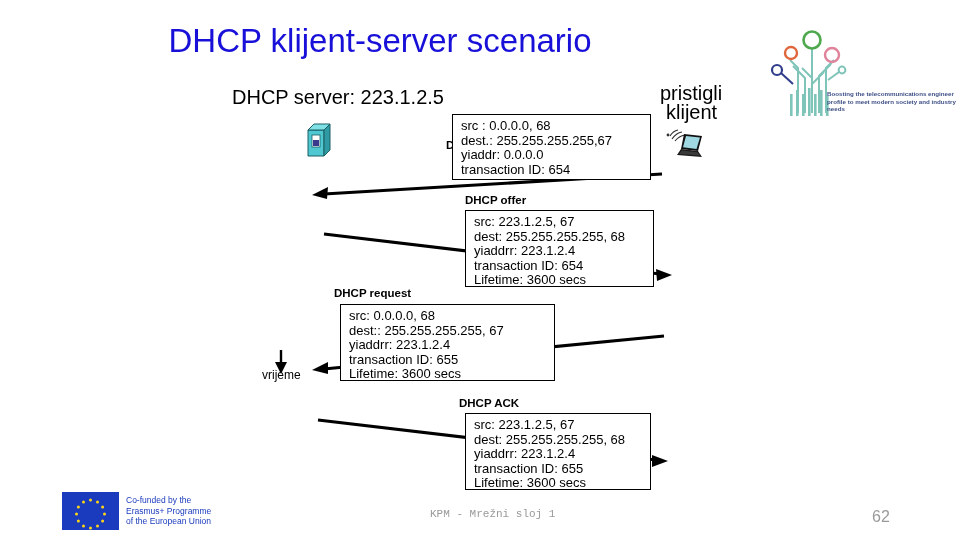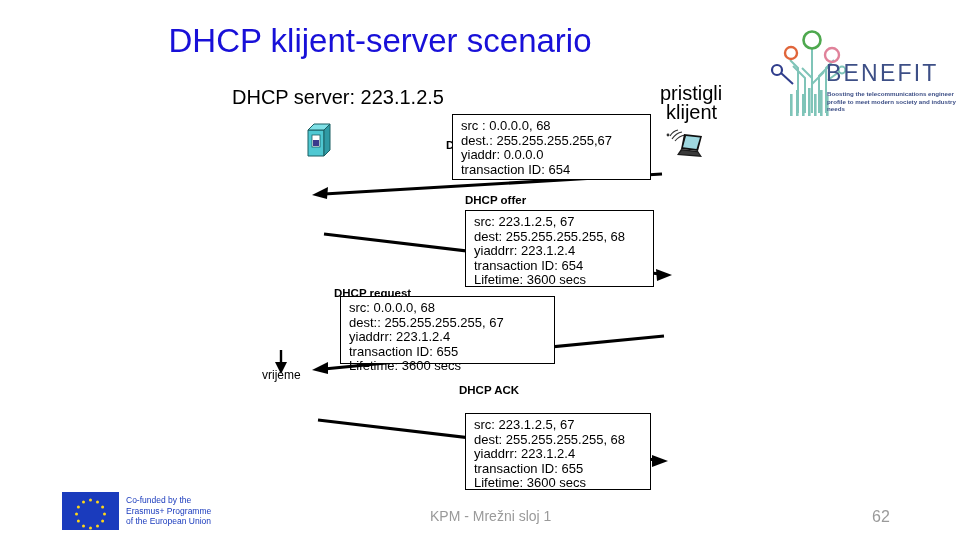--- a/index.html
+++ b/index.html
@@ -131,23 +131,23 @@
     color: #1a3bbd;
     font-family: "Liberation Sans", sans-serif;
     white-space: nowrap;
   }
 
   
   #footer-center {
     position: absolute;
     left: 430px;
     top: 508px;
-    font-size: 14px;
+    font-size: 11px;
     color: #9a9a9a;
-    font-family: Liberation Sans, sans-serif;
+    font-family: Liberation Mono, monospace;
     white-space: nowrap;
   }
   #footer-page {
     position: absolute;
     left: 872px;
     top: 508px;
     font-size: 16px;
     color: #9a9a9a;
     font-family: "Liberation Sans", sans-serif;
   }
@@ -228,29 +228,29 @@
   <div class="msg-title" style="left:465px; top:194px;">DHCP offer</div>
   <div class="msg-box" style="left:465px; top:210px; width:189px; height:77px;">
     <div>src: 223.1.2.5, 67</div>
     <div>dest:  255.255.255.255, 68</div>
     <div>yiaddrr: 223.1.2.4</div>
     <div>transaction ID: 654</div>
     <div>Lifetime: 3600 secs</div>
   </div>
 
   <div class="msg-title" style="left:334px; top:287px;">DHCP request</div>
-  <div class="msg-box" style="left:340px; top:296px; width:215px; height:68px;">
+  <div class="msg-box" style="left:340px; top:304px; width:215px; height:77px;">
     <div>src:  0.0.0.0, 68</div>
     <div>dest::  255.255.255.255, 67</div>
     <div>yiaddrr: 223.1.2.4</div>
     <div>transaction ID: 655</div>
     <div>Lifetime: 3600 secs</div>
   </div>
 
-  <div class="msg-title" style="left:459px; top:384px;">DHCP ACK</div>
+  <div class="msg-title" style="left:459px; top:397px;">DHCP ACK</div>
   <div class="msg-box" style="left:465px; top:413px; width:186px; height:77px;">
     <div>src: 223.1.2.5, 67</div>
     <div>dest:  255.255.255.255, 68</div>
     <div>yiaddrr: 223.1.2.4</div>
     <div>transaction ID: 655</div>
     <div>Lifetime: 3600 secs</div>
   </div>
 
   <div id="benefit-logo">
     <svg width="105" height="105" viewBox="0 0 105 105">
@@ -272,21 +272,20 @@
       <rect x="66" y="78" width="2.6" height="20" fill="#7fc4b8"></rect>
 
       <circle cx="52" cy="22" r="8.5" fill="none" stroke="#4ea84e" stroke-width="2.6"></circle>
       <circle cx="31" cy="35" r="6" fill="none" stroke="#e0653a" stroke-width="2.4"></circle>
       <circle cx="72" cy="37" r="7" fill="none" stroke="#e0829a" stroke-width="2.4"></circle>
       <circle cx="17" cy="52" r="5" fill="none" stroke="#2f3d8c" stroke-width="2.2"></circle>
       <circle cx="82" cy="52" r="3.4" fill="none" stroke="#7fc4b8" stroke-width="2"></circle>
       <path d="M21,55 L33,66" stroke="#2f3d8c" stroke-width="2" fill="none"></path>
       <path d="M79,54 L68,62" stroke="#7fc4b8" stroke-width="2" fill="none"></path>
     </svg>
-    <div id="benefit-wordmark">BENEFIT</div>
     <div id="benefit-tagline">Boosting the telecommunications engineer profile to meet modern society and industry needs</div>
   </div>
 
   <div id="eu-logo">
     <div id="eu-flag">
       <svg width="57" height="38" viewBox="0 0 57 38">
         <g fill="#ffd617">
           <circle cx="28.5" cy="8" r="1.5"></circle>
           <circle cx="35.5" cy="9.9" r="1.5"></circle>
           <circle cx="40.6" cy="15" r="1.5"></circle>

